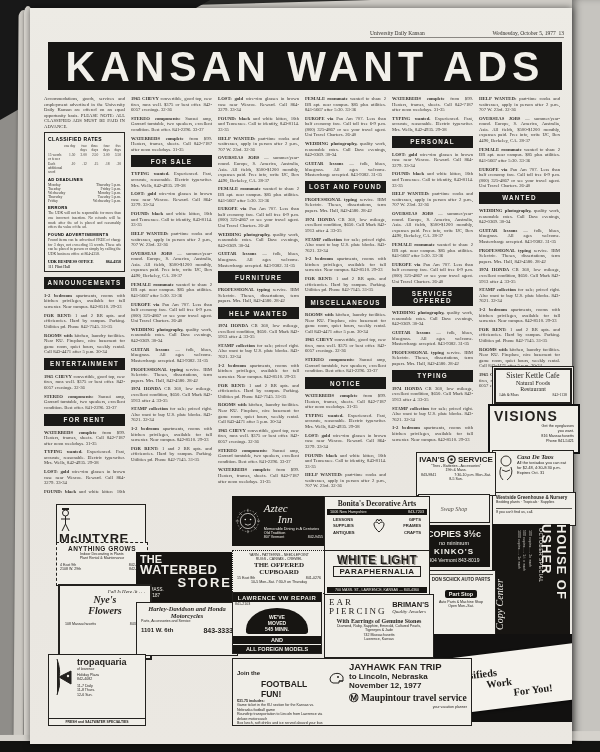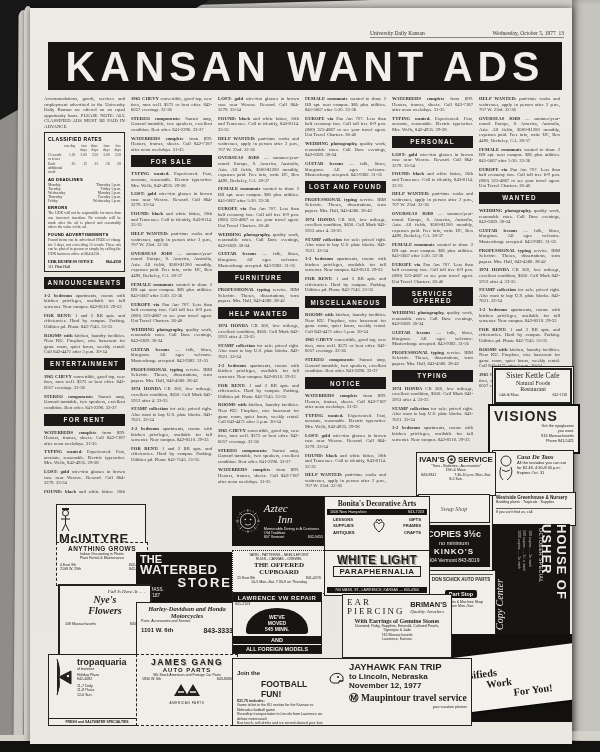--- a/index.html
+++ b/index.html
@@ -138,21 +138,21 @@
   #ad-bonitas .n{font-family:"Liberation Serif",serif;font-weight:bold;font-size:7.5px;text-align:center;}
   #ad-bonitas .bar{background:#171512;color:#f1efe9;font-size:3.8px;display:flex;justify-content:space-between;padding:1px 3px;margin:1px 0 2px 0;}
   #ad-bonitas .cols3{display:flex;justify-content:space-between;align-items:center;padding:0 6px;}
   #ad-bonitas .list{font-size:4.2px;font-weight:bold;line-height:1.5;}
   #ad-white{left:294px;top:542px;width:100px;height:40px;padding:2px;border-width:.5px;}
   #ad-white .n1{font-weight:900;font-size:11.5px;letter-spacing:.5px;text-align:center;
     text-shadow:1.5px 1.5px 0 #9a978f;transform:scaleY(1.15);}
   #ad-white .n2{border:1px solid #23211e;font-weight:bold;font-size:8px;text-align:center;margin:1px 6px;letter-spacing:.5px;}
   #ad-white .bar{position:absolute;left:2px;right:2px;bottom:2px;background:#171512;color:#f1efe9;
     font-size:3.6px;text-align:center;padding:1px 0;}
-  #ad-brimans{left:312px;top:586px;width:100px;height:56px;padding:3px 4px;border-width:.5px;}
+  #ad-brimans{left:294px;top:586px;width:100px;height:56px;padding:3px 4px;border-width:.5px;}
   #ad-brimans .ear{font-family:"Liberation Serif",serif;font-size:9px;letter-spacing:2px;line-height:1.05;}
   #ad-brimans .br{font-weight:900;font-size:7.5px;}
   #ad-brimans .qj{font-family:"Liberation Serif",serif;font-style:italic;font-size:5px;}
   #ad-brimans .gs{font-family:"Liberation Serif",serif;font-weight:bold;font-size:6px;text-align:center;margin-top:1px;}
   #ad-football{left:202px;top:650px;width:230px;height:62px;padding:2px 4px;border-width:.5px;}
   #ad-football .left{width:88px;float:left;}
   #ad-football .t1{font-weight:bold;font-size:6px;}
   #ad-football .t2{font-weight:900;font-size:8.5px;margin-left:24px;}
   #ad-football .right{margin-left:112px;}
   #ad-football .j1{font-weight:900;font-size:9.5px;}
@@ -527,36 +527,20 @@
     <div class="n">tropaquaria</div>
     <div style="font-size:3.4px">of lawrence</div>
     <div class="tiny" style="margin-top:2px">Holiday Plaza</div>
     <div class="tiny">842-4082</div>
     <div class="tiny" style="margin-top:2px">11-7 Daily</div>
     <div class="tiny">11-8 Thurs.</div>
     <div class="tiny">12-6 Sun.</div>
     <div class="foot">FRESH and SALTWATER SPECIALTIES</div>
   </div>
 
-  <div class="adbox" id="ad-james">
-    <div class="n1 c">JAMES GANG</div>
-    <div class="n2 c">AUTO PARTS</div>
-    <div class="tiny c">We Stock American and Foreign Car Parts</div>
-    <div class="row tiny" style="padding:0 3px">
-      <span>1830 W. 6th</span>
-      <span>843-8080</span>
-    </div>
-    <div class="c" style="margin-top:1px">
-      <svg width="30" height="14" viewBox="0 0 30 14">
-        <path d="M2 13 L9 1 L16 13 Z M14 13 L21 1 L28 13 Z" fill="#23211e"></path>
-        <path d="M6 9 h6 M18 9 h6" stroke="#f0eee8" stroke-width="1.4"></path>
-      </svg>
-      <div style="font-size:3px;letter-spacing:.6px">AMERICAN PARTS</div>
-    </div>
-  </div>
 
   <div class="adbox blackbox" id="ad-aztec">
     <svg width="34" height="34" viewBox="0 0 34 34">
       <circle cx="17" cy="17" r="10" fill="none" stroke="#e8e6e0" stroke-width="1"></circle>
       <circle cx="17" cy="17" r="14" fill="none" stroke="#e8e6e0" stroke-width=".6" stroke-dasharray="2 2"></circle>
       <circle cx="13.5" cy="15" r="1.1" fill="#e8e6e0"></circle>
         <circle cx="20.5" cy="15" r="1.1" fill="#e8e6e0"></circle>
       <path d="M13 21 Q17 24 21 21" stroke="#e8e6e0" fill="none"></path>
       <g stroke="#e8e6e0" stroke-width=".8">
           <path d="M17 1 V5 M17 29 V33 M1 17 H5 M29 17 H33 M6 6 L9 9 M28 6 L25 9 M6 28 L9 25 M28 28 L25 25"></path>

